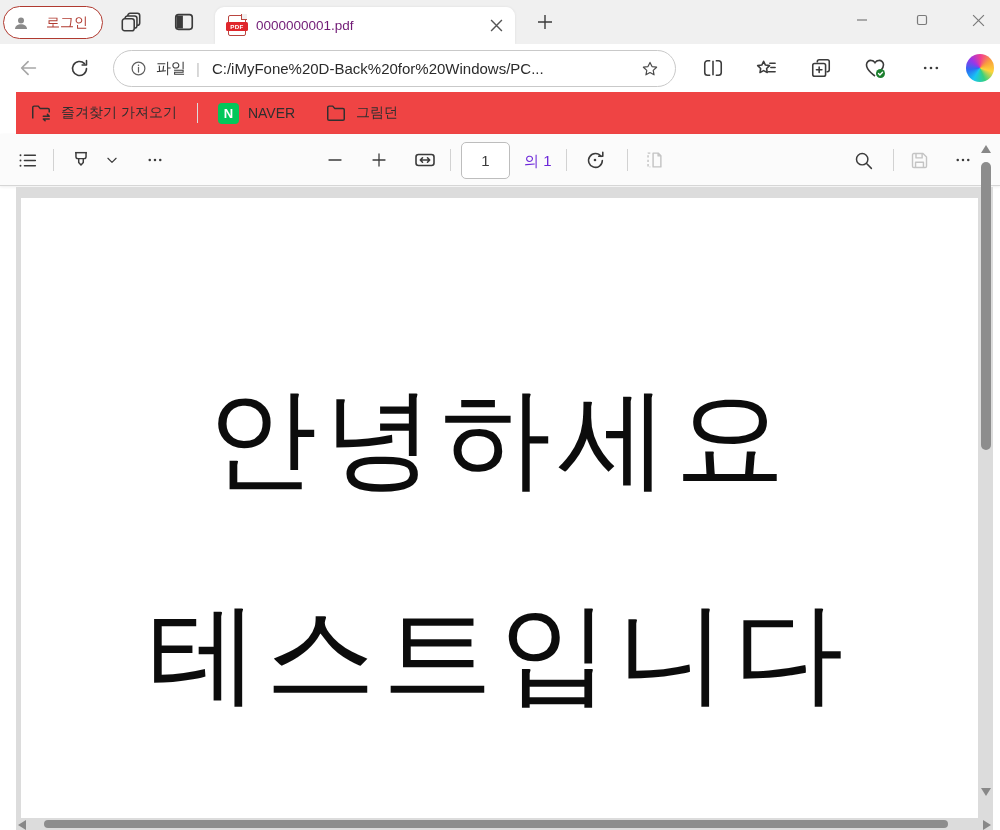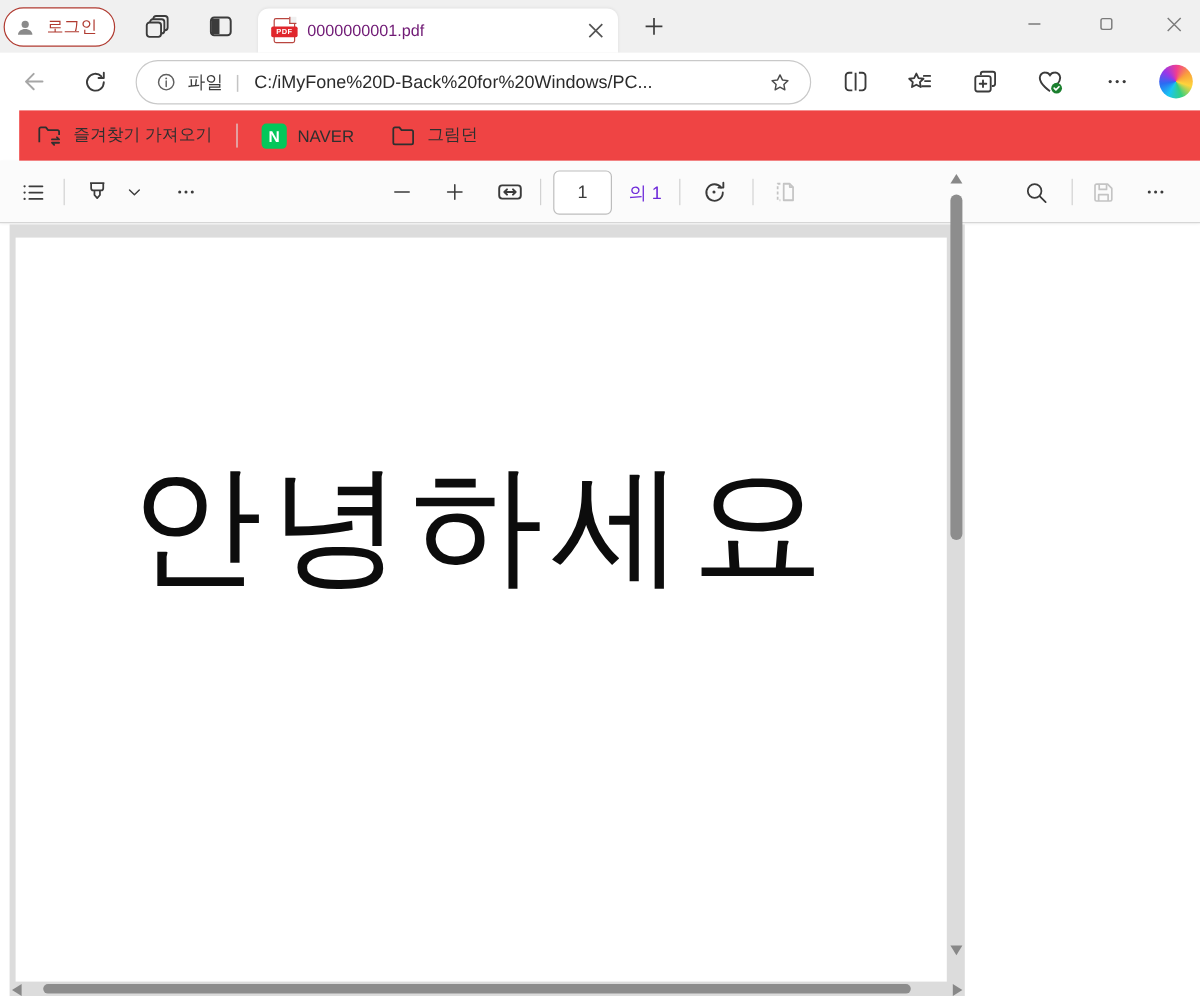--- a/index.html
+++ b/index.html
@@ -10,21 +10,21 @@
     --content-background:#dcdcdc;
     --scrollbar-thumb:#8d8d8d;
   }
   *{box-sizing:border-box;margin:0;padding:0}
   html,body{width:1000px;height:830px;overflow:hidden}
   body{font-family:"Liberation Sans","DejaVu Sans",sans-serif;background:#fff}
   .win{position:relative;width:1000px;height:830px;overflow:hidden;background:#fff}
 
   
   .tabbar{position:absolute;left:0;top:0;width:1000px;height:44px;background:#f0f0f0}
-  .login-chip{position:absolute;left:3px;top:6px;height:33px;display:flex;align-items:center;gap:5px;
+  .login-chip{position:absolute;left:3px;top:6px;height:33px;display:flex;align-items:center;gap:12px;
     padding:0 14px 0 4px;border:1.6px solid var(--accent-red);border-radius:17px;background:#fff;cursor:pointer}
   .login-chip .avatar{width:26px;height:26px;border-radius:50%;background:#fff;display:flex;align-items:center;justify-content:center;color:#8a8a8a}
   .login-chip .label{font-size:14px;color:var(--accent-red)}
   .ib{position:absolute;display:flex;align-items:center;justify-content:center;width:34px;height:34px;
     border:none;background:transparent;border-radius:6px;color:#3b3b3b;padding:0;cursor:pointer}
   .tb-ws{left:114px;top:5px}
   .tb-sb{left:167px;top:5px}
   .tab{position:absolute;left:215px;top:7px;width:300px;height:37px;background:#fff;border-radius:9px 9px 0 0;
     display:flex;align-items:center;padding:0 8px 0 13px;box-shadow:0 0 3px rgba(0,0,0,.08);cursor:pointer}
   .tab-title{flex:1;font-size:13.5px;color:#701a75;margin-left:10px;white-space:nowrap;overflow:hidden}
@@ -91,21 +91,21 @@
   .pb-sep3{left:566px}
   .pb-rotate{left:578px}
   .pb-sep4{left:627px}
   .pb-pageview{left:637px;color:#c4c4c4;cursor:default}
   .pb-search{left:846px}
   .pb-sep5{left:893px}
   .pb-save{left:902px;color:#c4c4c4;cursor:default}
   .pb-more{left:946px}
 
   
-  .content{position:absolute;left:8px;top:187px;width:796px;height:643px;background:var(--content-background)}
+  .content{position:absolute;left:16px;top:187px;width:977px;height:643px;background:var(--content-background)}
   .page{position:absolute;left:5px;top:11px;right:15px;bottom:12px;background:#fff}
   .doc-line{position:absolute;left:0;width:100%;text-align:center;color:#0c0c0c;font-size:110px;letter-spacing:7px;line-height:1;
     font-family:"Liberation Sans","DejaVu Sans",sans-serif}
   .doc-line1{top:185px}
   .doc-line2{top:400px}
 
   
   .vscroll{position:absolute;right:0;top:-47px;width:14px;height:690px}
   .vthumb{position:absolute;left:2px;top:22px;width:10px;height:288px;border-radius:5px;background:var(--scrollbar-thumb);cursor:pointer}
   .tri{position:absolute;width:0;height:0;cursor:pointer}
@@ -361,20 +361,21 @@
           <circle cx="5" cy="12" r="1.7"></circle>
           <circle cx="12" cy="12" r="1.7"></circle>
           <circle cx="19" cy="12" r="1.7"></circle>
         </svg>
     </button>
   </div>
 
   <div class="content">
     <div class="page">
       <div class="doc-line doc-line1">안녕하세요</div>
+      <div class="doc-line doc-line2">테스트입니다</div>
     </div>
 
     <div class="vscroll">
       <span class="tri tri-up"></span>
       <span class="vthumb"></span>
       <span class="tri tri-down"></span>
     </div>
 
     <div class="hscroll">
       <span class="tri tri-left"></span>

